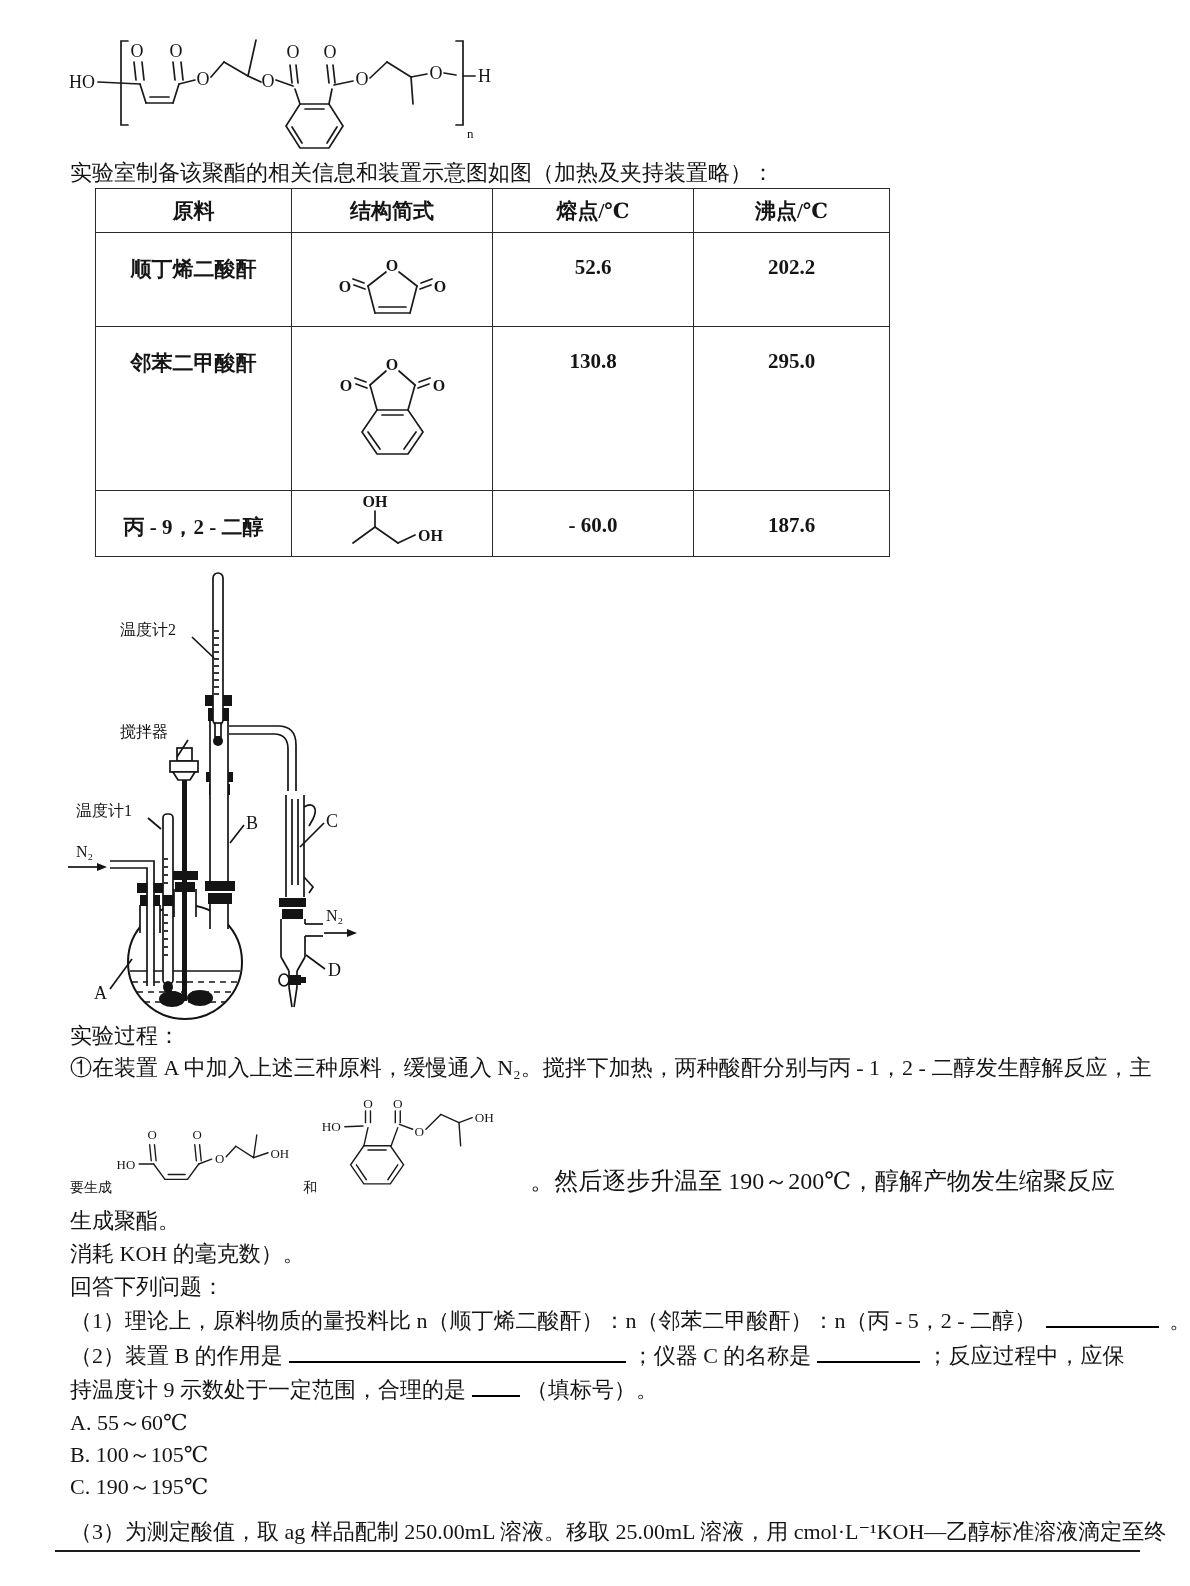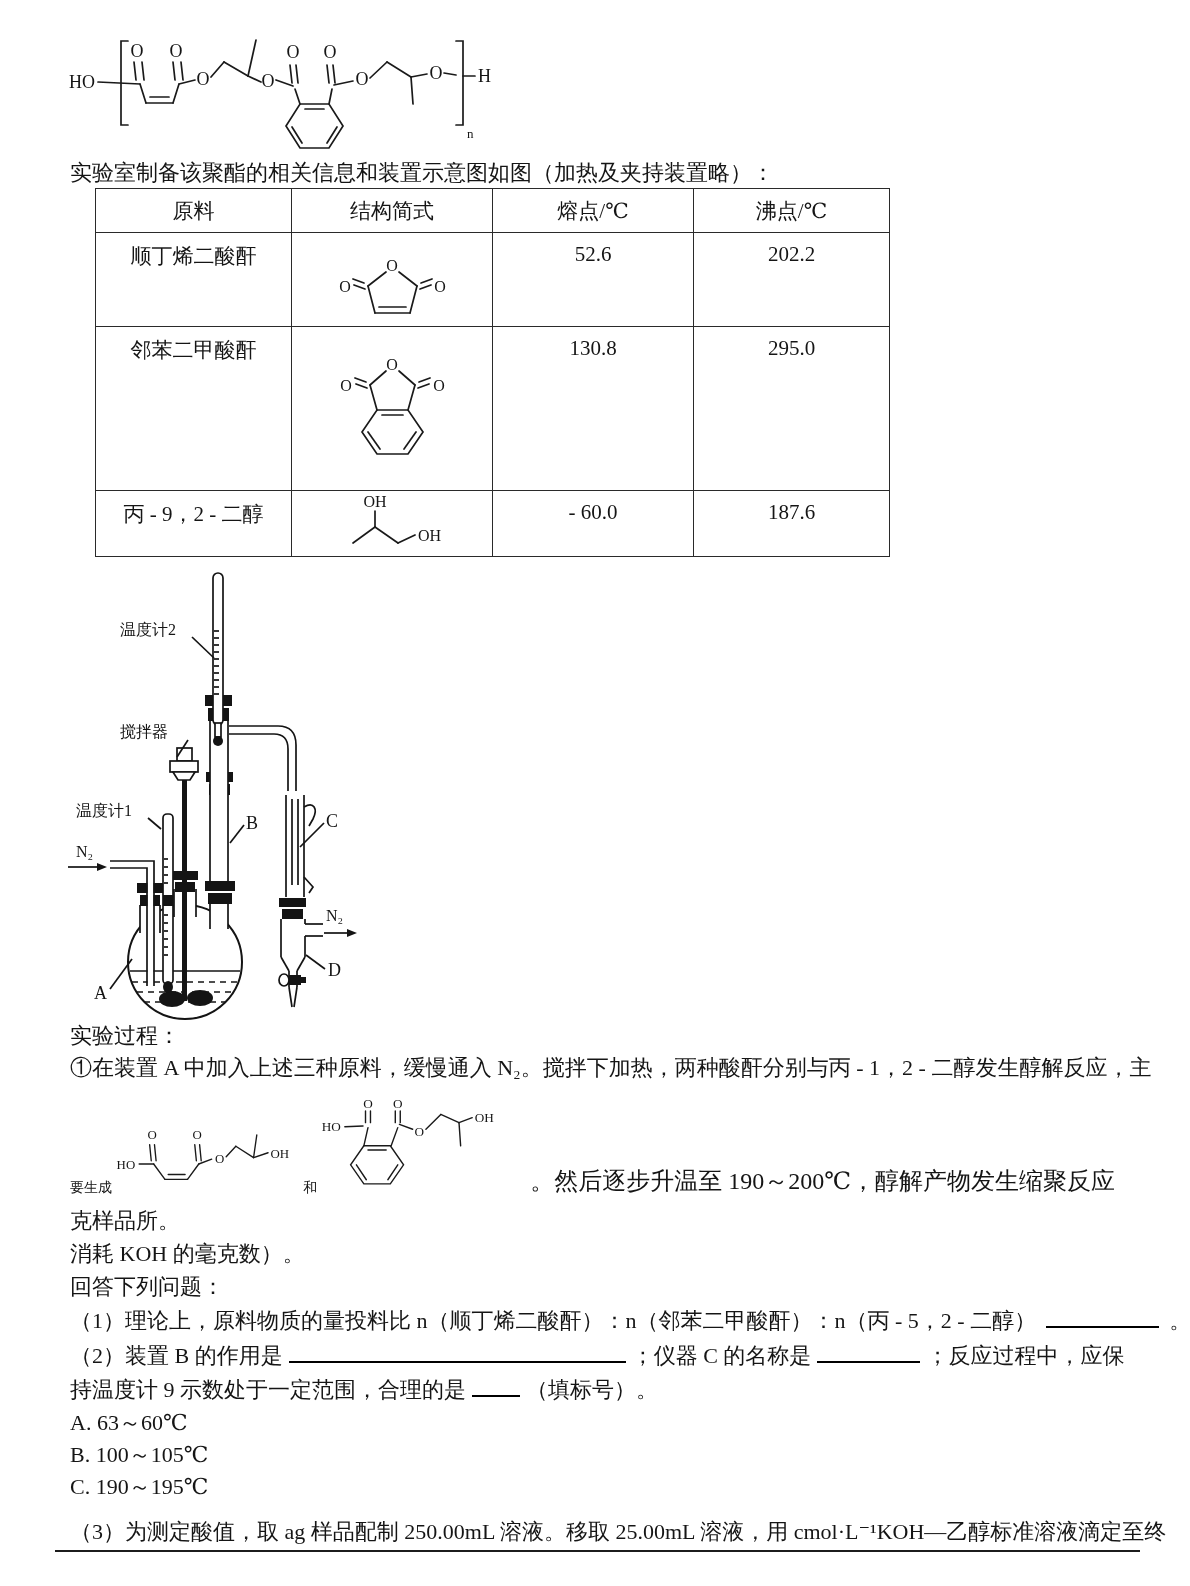--- a/index.html
+++ b/index.html
@@ -8,24 +8,24 @@
   .page{position:relative;box-sizing:border-box;width:1190px;height:1586px;
         padding:24px 75px 0 70px}
   .line{font-size:22px;line-height:34px;white-space:nowrap}
   .lh30{line-height:30px}.lh32{line-height:32px}.lh35{line-height:35px}
   .blank{display:inline-block;border-bottom:2px solid #000;height:14px;vertical-align:baseline}
   .w113{width:113px;margin:0 10px}
   .w337{width:337px;margin:0 6px}
   .w103{width:103px;margin:0 6px}
   .w48{width:48px;margin:0 6px}
   table.mat{border-collapse:collapse;margin:0 0 0 25px}
-  table.mat th,table.mat td{border:1.5px solid #2a2a2a;font-size:21px;font-weight:normal;
+  table.mat th,table.mat td{border:1.5px solid #2a2a2a;font-size:21px;font-weight:bold;
         text-align:center;padding:0}
   table.mat th{height:43px;width:195px}
-  table.mat td.top{vertical-align:top;padding-top:9px}
+  table.mat td.top{vertical-align:top;padding-top:22px}
   table.mat td.struct{vertical-align:top}
   svg{display:block}
   svg text{font-family:"Liberation Serif","DejaVu Serif",serif;fill:#151515}
   .struct line,.struct path,.struct polyline{stroke:#1a1a1a;stroke-width:1.7;fill:none;stroke-linecap:round}
   .struct text{font-size:16px}
   .poly text{font-size:18px}
   .app line,.app path,.app polyline{stroke:#141414;stroke-width:1.7;fill:none}
   .app .blk{fill:#141414;stroke:none}
   .app .wfill{fill:#fff;stroke:none}
   .app .wtube{fill:#fff;stroke:#141414;stroke-width:1.7}
@@ -349,36 +349,36 @@
       <text x="120" y="50" text-anchor="middle">O</text>
       <line x1="128" y1="42" x2="146" y2="24"></line>
       <line x1="146" y1="24" x2="168" y2="34"></line>
       <line x1="168" y1="34" x2="184" y2="28"></line>
       <text x="187" y="33">OH</text>
       <line x1="168" y1="34" x2="170" y2="62"></line>
     </svg>
     <span class="ptxt" style="font-size:24px">。然后逐步升温至 190～200℃，醇解产物发生缩聚反应</span>
   </div>
 
-  <div class="line lh32">克样品所。</div>
+  <div class="line lh32">生成聚酯。</div>
   <div class="line">消耗 KOH 的毫克数）。</div>
 
   <div class="line lh32">回答下列问题：</div>
 
   <div class="line lh35">
     <span>（1）理论上，原料物质的量投料比 n（顺丁烯二酸酐）：n（邻苯二甲酸酐）：n（丙 - 5，2 - 二醇）</span><span class="blank w113"></span><span>。</span>
   </div>
 
   <div class="line lh35">
     <span>（2）装置 B 的作用是</span><span class="blank w337"></span><span>；仪器 C 的名称是</span><span class="blank w103"></span><span>；反应过程中，应保</span>
   </div>
   <div class="line">
     <span>持温度计 9 示数处于一定范围，合理的是</span><span class="blank w48"></span><span>（填标号）。</span>
   </div>
 
-  <div class="line lh32">A. 63～60℃</div>
+  <div class="line lh32">A. 55～60℃</div>
   <div class="line lh32">B. 100～105℃</div>
   <div class="line lh32">C. 190～195℃</div>
 
   <div class="line lh30" style="margin-top:14px">（3）为测定酸值，取 ag 样品配制 250.00mL 溶液。移取 25.00mL 溶液，用 cmol·L⁻¹KOH—乙醇标准溶液滴定至终</div>
 
   <div class="bottomrule"></div>
 </div>
 
 </body></html>

